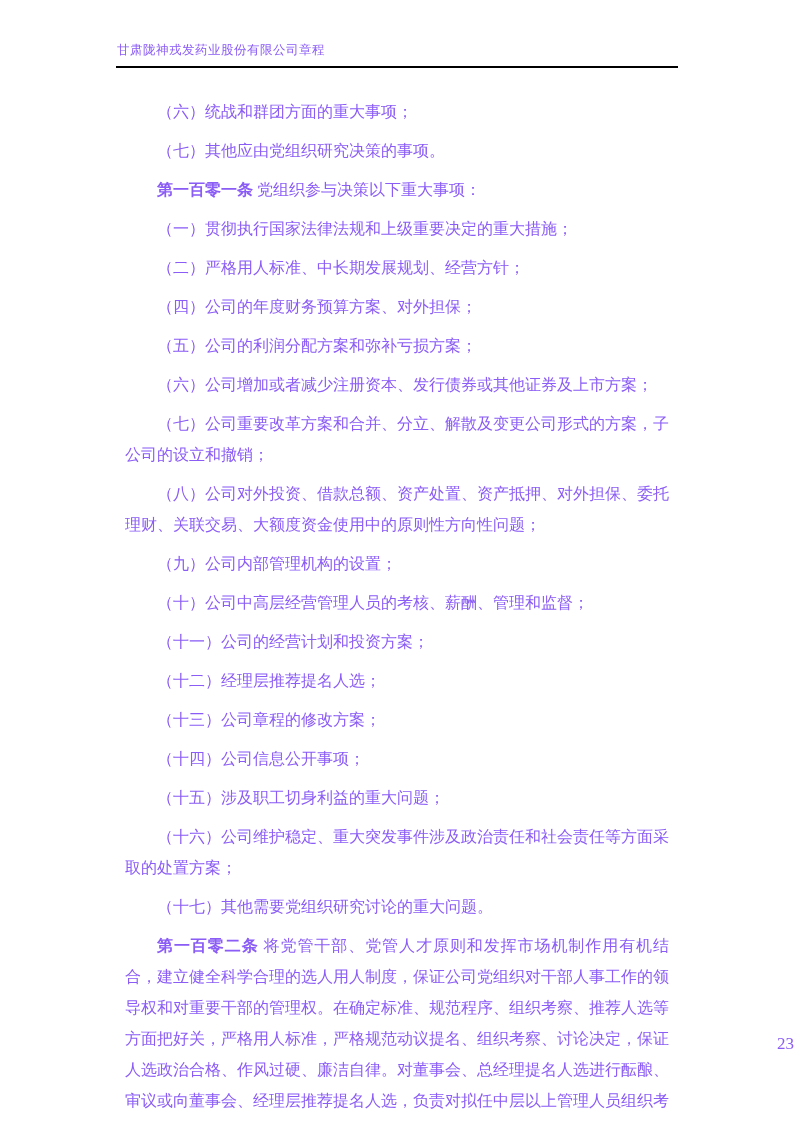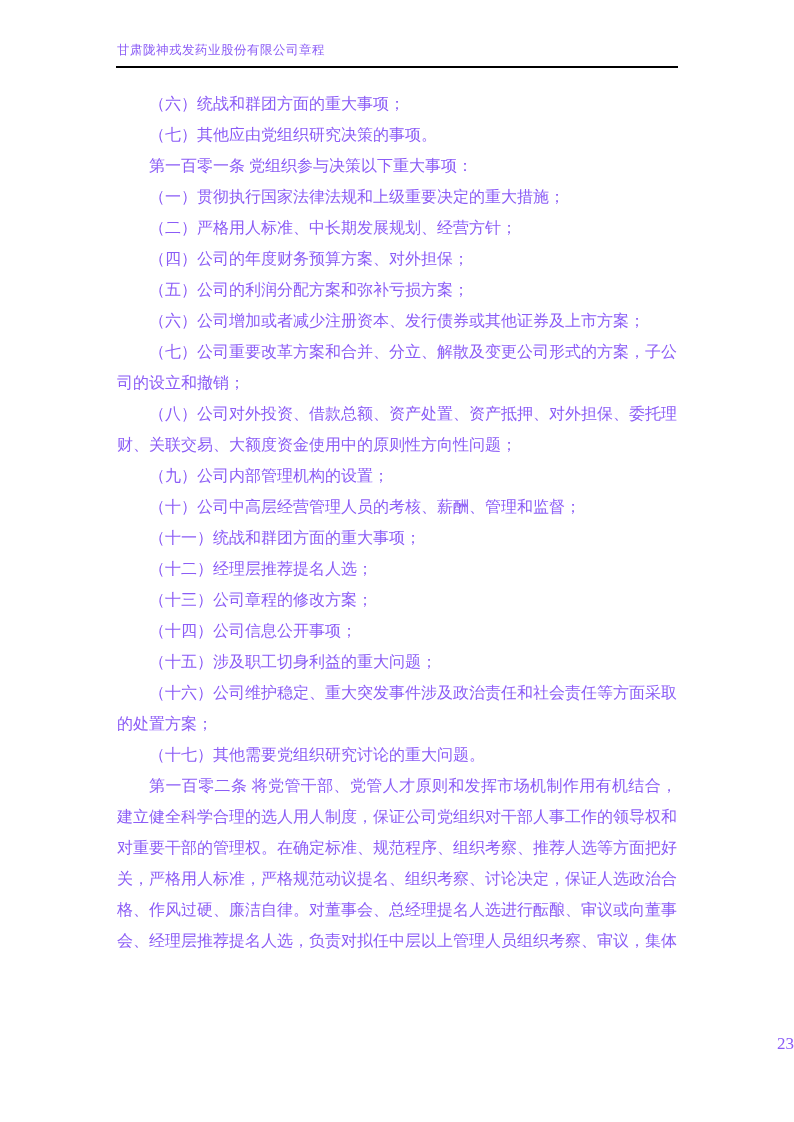--- a/index.html
+++ b/index.html
@@ -36,26 +36,26 @@
   .doc-body {
     position: absolute;
     left: 117px;
     top: 88px;
     width: 560px;
     font-size: 16px;
     line-height: 31px;
     text-align: justify;
   }
   .para {
-    margin: 0;
+    margin: 8px;
     padding: 0;
     text-indent: 2em;
   }
   .para b {
-    font-weight: normal;
+    font-weight: bold;
   }
   .doc-footer {
     position: absolute;
     left: 0;
     right: 0;
     top: 1036px;
     text-align: right;
     font-size: 17px;
     line-height: 16px;
     margin-left: 20px;
@@ -74,21 +74,21 @@
       <p class="para"><b>第一百零一条</b> 党组织参与决策以下重大事项：</p>
       <p class="para">（一）贯彻执行国家法律法规和上级重要决定的重大措施；</p>
       <p class="para">（二）严格用人标准、中长期发展规划、经营方针；</p>
       <p class="para">（四）公司的年度财务预算方案、对外担保；</p>
       <p class="para">（五）公司的利润分配方案和弥补亏损方案；</p>
       <p class="para">（六）公司增加或者减少注册资本、发行债券或其他证券及上市方案；</p>
       <p class="para">（七）公司重要改革方案和合并、分立、解散及变更公司形式的方案，子公司的设立和撤销；</p>
       <p class="para">（八）公司对外投资、借款总额、资产处置、资产抵押、对外担保、委托理财、关联交易、大额度资金使用中的原则性方向性问题；</p>
       <p class="para">（九）公司内部管理机构的设置；</p>
       <p class="para">（十）公司中高层经营管理人员的考核、薪酬、管理和监督；</p>
-      <p class="para">（十一）统战和群团方面的重大事项；</p>
+      <p class="para">（十一）公司的经营计划和投资方案；</p>
       <p class="para">（十二）经理层推荐提名人选；</p>
       <p class="para">（十三）公司章程的修改方案；</p>
       <p class="para">（十四）公司信息公开事项；</p>
       <p class="para">（十五）涉及职工切身利益的重大问题；</p>
       <p class="para">（十六）公司维护稳定、重大突发事件涉及政治责任和社会责任等方面采取的处置方案；</p>
       <p class="para">（十七）其他需要党组织研究讨论的重大问题。</p>
       <p class="para"><b>第一百零二条</b> 将党管干部、党管人才原则和发挥市场机制作用有机结合，建立健全科学合理的选人用人制度，保证公司党组织对干部人事工作的领导权和对重要干部的管理权。在确定标准、规范程序、组织考察、推荐人选等方面把好关，严格用人标准，严格规范动议提名、组织考察、讨论决定，保证人选政治合格、作风过硬、廉洁自律。对董事会、总经理提名人选进行酝酿、审议或向董事会、经理层推荐提名人选，负责对拟任中层以上管理人员组织考察、审议，集体</p>
     </div>
 
   <div class="doc-footer">

